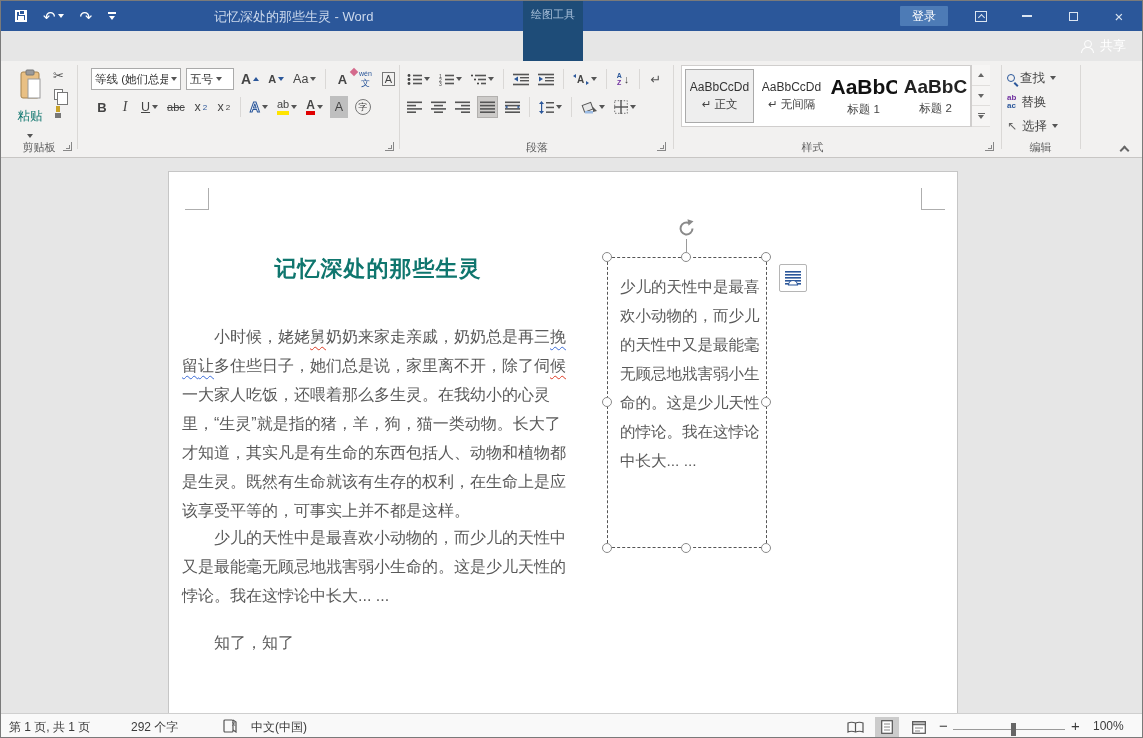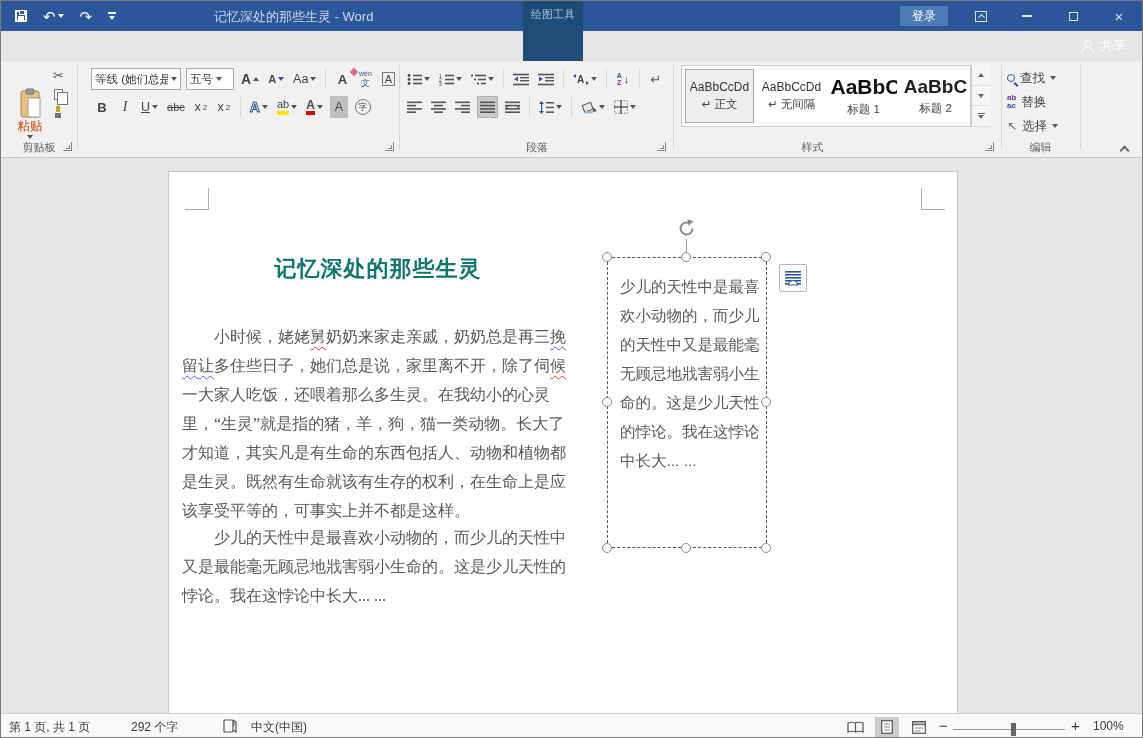--- a/index.html
+++ b/index.html
@@ -47,21 +47,21 @@
   #ribbon{position:absolute;left:0;top:60px;width:1143px;height:97px;background:#f2f1f0;border-bottom:1px solid #c8c6c4;color:#444;}
   .gdiv{position:absolute;top:4px;height:84px;width:1px;background:#dad8d6;}
   .grp-label{position:absolute;top:79px;font-size:11px;color:#5f5f5f;text-align:center;}
   .launcher{position:absolute;top:81px;width:9px;height:9px;border-right:1px solid #888;border-bottom:1px solid #888;}
   .launcher:after{content:'';position:absolute;right:1px;bottom:1px;width:3px;height:3px;border-right:1.5px solid #888;border-bottom:1.5px solid #888;}
   .rrow{position:absolute;display:flex;align-items:center;gap:5px;height:24px;}
   .rbtn{display:flex;align-items:center;justify-content:center;gap:2px;min-width:18px;height:22px;color:#444;font-size:12.5px;padding:0 2px;}
   .rbtn.active{background:#cdcbc9;border:1px solid #b2b0ae;}
   .vsep{width:1px;height:20px;background:#dad8d6;margin:0 2px;}
   
-  .paste-btn{position:absolute;left:8px;top:4px;width:42px;height:74px;display:flex;flex-direction:column;align-items:center;justify-content:flex-end;gap:0;font-size:12.5px;color:#c2410c;padding-top:4px;}
+  .paste-btn{position:absolute;left:8px;top:4px;width:42px;height:74px;display:flex;flex-direction:column;align-items:center;justify-content:flex-start;gap:9px;font-size:12.5px;color:#0f766e;padding-top:4px;}
   .clip-mini{position:absolute;left:52px;top:7px;display:flex;flex-direction:column;gap:6px;align-items:center;}
   .icon-copy{width:9px;height:11px;border:1px solid #777;position:relative;background:#fff;}
   .icon-copy:after{content:'';position:absolute;left:2px;top:2px;width:9px;height:11px;border:1px solid #777;background:#fff;}
   .icon-painter{width:10px;height:12px;position:relative;}
   .icon-painter:before{content:'';position:absolute;left:3px;top:0;width:4px;height:6px;background:#c9a227;}
   .icon-painter:after{content:'';position:absolute;left:2px;bottom:0;width:6px;height:5px;background:#777;}
   
   .combo{display:flex;align-items:center;background:#fff;border:1px solid #aaa;height:22px;font-size:11.5px;color:#333;padding:0 3px;gap:3px;}
   .combo .val{overflow:hidden;white-space:nowrap;}
   .glyph-stack{display:flex;flex-direction:column;align-items:center;line-height:1;color:#2b579a;}
@@ -98,21 +98,21 @@
   .chev-up{width:7px;height:7px;border-left:2px solid #666;border-top:2px solid #666;transform:rotate(45deg);position:absolute;left:1120px;top:86px;}
   
   svg.pic{display:block;}
   
   #docarea{position:absolute;left:0;top:157px;width:1143px;height:555px;background:#e6e6e6;overflow:hidden;}
   #page{position:absolute;left:167px;top:13px;width:790px;height:560px;background:#fff;border:1px solid #c6c6c6;overflow:hidden;}
   .crop{position:absolute;width:24px;height:22px;}
   .crop.l{left:16px;top:16px;border-right:1px solid #aeaeae;border-bottom:1px solid #aeaeae;}
   .crop.r{left:752px;top:16px;border-left:1px solid #aeaeae;border-bottom:1px solid #aeaeae;}
   #doc-title{position:absolute;left:13px;top:82px;width:392px;text-align:center;font-size:22px;font-weight:bold;color:#0f766e;letter-spacing:1px;}
-  .body-para{position:absolute;left:13px;width:393px;font-size:16px;line-height:29px;color:#595959;text-indent:32px;font-family:Liberation Serif, serif;}
+  .body-para{position:absolute;left:13px;width:393px;font-size:16px;line-height:29px;color:#595959;text-indent:32px;}
   #para1{top:150px;}
   #para2{top:351px;}
   #para3{top:456px;}
   .sq-red{text-decoration:underline;text-decoration-style:wavy;text-decoration-color:#dd3b24;text-decoration-thickness:1px;text-underline-offset:4px;}
   .sq-blue{text-decoration:underline;text-decoration-style:wavy;text-decoration-color:#3b6bd6;text-decoration-thickness:1px;text-underline-offset:4px;}
   
   #textbox{position:absolute;left:438px;top:85px;width:160px;height:291px;border:1px dashed #555;padding:14px 6px 0 12px;font-size:15.5px;line-height:29px;color:#595959;}
   .handle{position:absolute;width:10px;height:10px;background:#fff;border:1px solid #8a8a8a;border-radius:50%;}
   #rot-line{position:absolute;left:517px;top:67px;width:1px;height:14px;background:#9a9a9a;}
   #rot-handle{position:absolute;left:507px;top:46px;}
@@ -475,20 +475,21 @@
   <div id="docarea">
     <div id="page">
       <span class="crop l"></span>
       <span class="crop r"></span>
 
       <div id="doc-title">记忆深处的那些生灵</div>
 
       <p class="body-para" id="para1"><span>小时候，姥姥</span><span class="sq-red">舅</span><span>奶奶来家走亲戚，奶奶总是再三</span><span class="sq-blue">挽留</span><span class="sq-blue">让</span><span>多住些日子，她们总是说，家里离不开，除了伺</span><span class="sq-red">候</span><span>一大家人吃饭，还喂着那么多生灵。在我幼小的心灵里，“生灵”就是指的猪，羊，狗，猫一类动物。长大了才知道，其实凡是有生命的东西包括人、动物和植物都是生灵。既然有生命就该有生存的权利，在生命上是应该享受平等的，可事实上并不都是这样。</span></p>
 
       <p class="body-para" id="para2">少儿的天性中是最喜欢小动物的，而少儿的天性中又是最能毫无顾忌地戕害弱小生命的。这是少儿天性的悖论。我在这悖论中长大... ...</p>
+      <p class="body-para" id="para3">知了，知了</p>
 
       <div id="textbox">少儿的天性中是最喜欢小动物的，而少儿的天性中又是最能毫无顾忌地戕害弱小生命的。这是少儿天性的悖论。我在这悖论中长大... ...</div>
       <span class="handle" style="left:433px;top:80px"></span>
       <span class="handle" style="left:512px;top:80px"></span>
       <span class="handle" style="left:592px;top:80px"></span>
       <span class="handle" style="left:433px;top:225px"></span>
       <span class="handle" style="left:592px;top:225px"></span>
       <span class="handle" style="left:433px;top:371px"></span>
       <span class="handle" style="left:512px;top:371px"></span>
       <span class="handle" style="left:592px;top:371px"></span>

